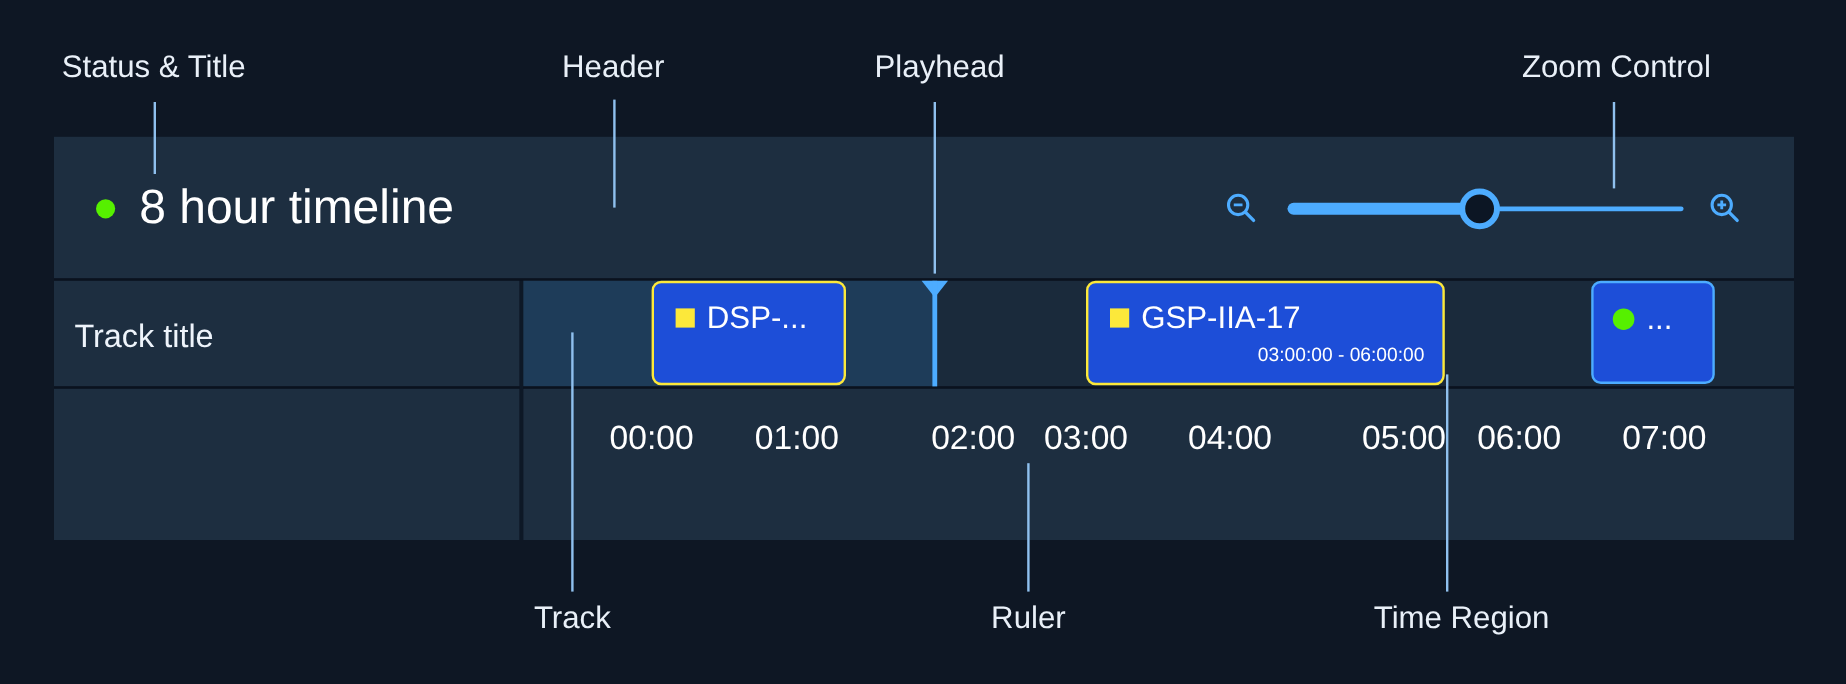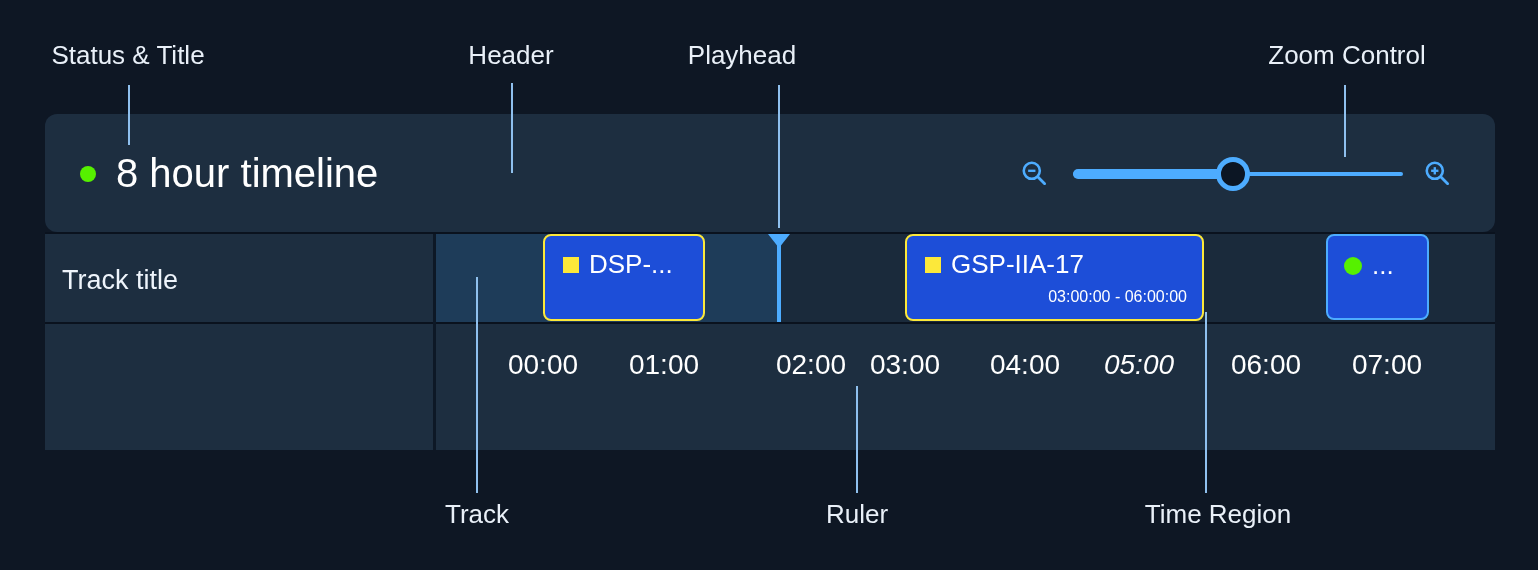--- a/index.html
+++ b/index.html
@@ -17,21 +17,20 @@
     transform:translateX(-50%); z-index:12;
   }
   .callout-line {
     position:absolute; width:2px; background:#8fc0ee; z-index:11;
   }
 
   
   .tl-header {
     position:absolute; left:45px; top:114px; width:1450px; height:118px;
     background:#1d2e40;
-    border-radius:12px;
   }
   .status-dot {
     position:absolute; left:80px; top:166px; width:16px; height:16px;
     border-radius:50%; background:#56f000;
   }
   .tl-title {
     position:absolute; left:116px; top:151px; font-size:40px; color:#ffffff;
     white-space:nowrap;
   }
   
@@ -115,21 +114,21 @@
     font-size:28px; color:#ffffff; white-space:nowrap; z-index:4;
   }
 </style>
 </head>
 <body>
 
 <div class="canvas">
 
   <div class="callout-label" style="left:128px;">Status &amp; Title</div>
   <div class="callout-label" style="left:511px;">Header</div>
-  <div class="callout-label" style="left:742px;text-align:center;">Playhead</div>
+  <div class="callout-label" style="left:783px;text-align:center;">Playhead</div>
   <div class="callout-label" style="left:1347px;">Zoom Control</div>
   <style>.callout-label{top:40px;} .callout-bottom{top:499px !important;}</style>
 
   <div class="callout-line" style="left:128px; top:85px; height:60px;"></div>
   <div class="callout-line" style="left:511px; top:83px; height:90px;"></div>
   <div class="callout-line" style="left:778px; top:85px; height:143px;"></div>
   <div class="callout-line" style="left:1344px; top:85px; height:72px;"></div>
 
   <div class="tl-header">
     <div class="status-dot" style="left:35px; top:52px; position:absolute;"></div>
@@ -192,21 +191,21 @@
 
   <div class="ruler-left"></div>
   <div class="ruler-area"></div>
   <div class="sep-v"></div>
 
   <div class="tick" style="left:543px;">00:00</div>
   <div class="tick" style="left:664px;">01:00</div>
   <div class="tick" style="left:784px;margin-left:27px;">02:00</div>
   <div class="tick" style="left:905px;">03:00</div>
   <div class="tick" style="left:1025px;">04:00</div>
-  <div class="tick" style="left:1139px;font-style:italic;">05:00</div>
+  <div class="tick" style="left:1170px;">05:00</div>
   <div class="tick" style="left:1266px;">06:00</div>
   <div class="tick" style="left:1387px;">07:00</div>
 
   <div class="callout-line" style="left:476px; top:277px; height:216px;"></div>
   <div class="callout-line" style="left:856px; top:386px; height:107px;"></div>
   <div class="callout-line" style="left:1205px; top:312px; height:181px;"></div>
 
   <div class="callout-label callout-bottom" style="left:477px; top:499px;">Track</div>
   <div class="callout-label callout-bottom" style="left:857px; top:499px;">Ruler</div>
   <div class="callout-label callout-bottom" style="left:1218px; top:499px;">Time Region</div>

